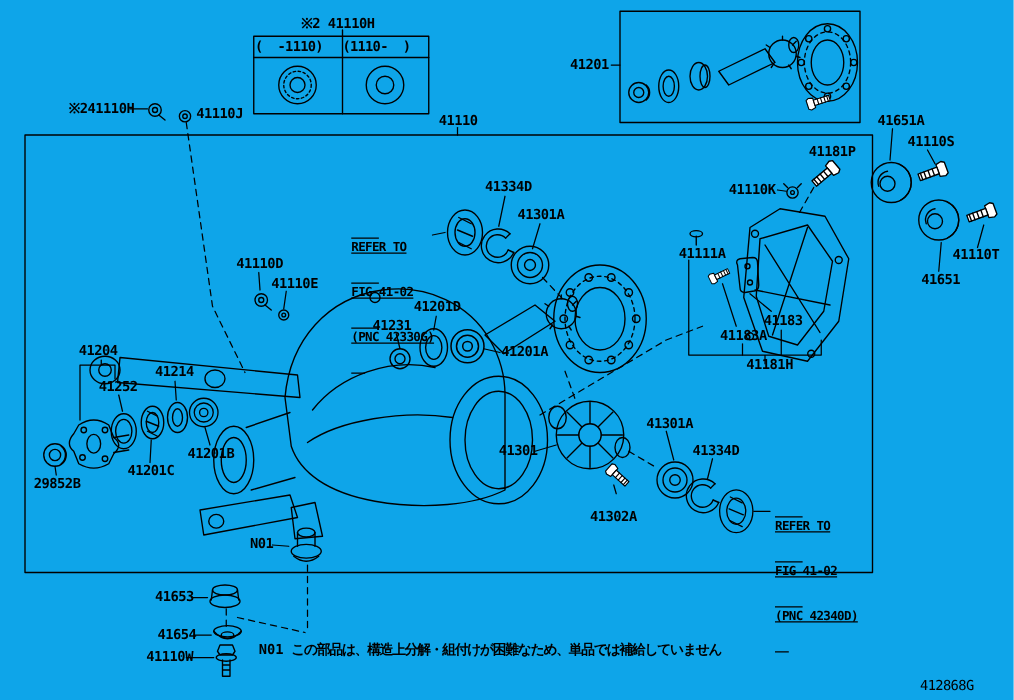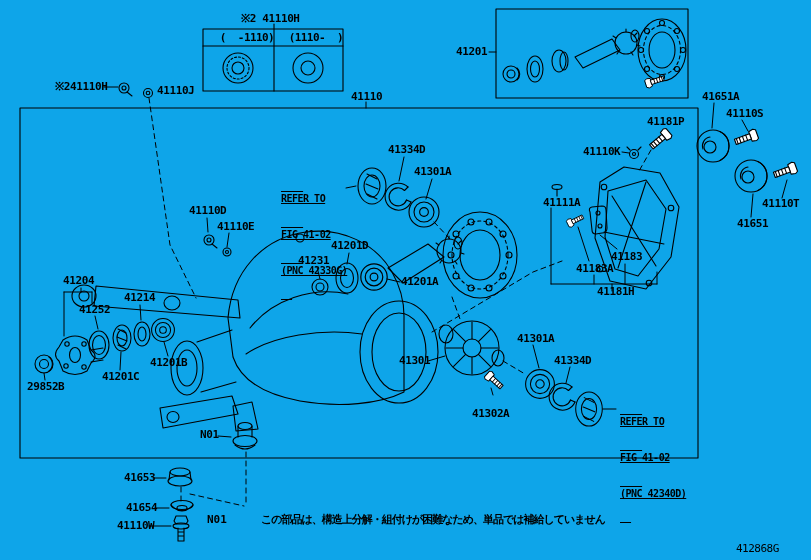--- a/index.html
+++ b/index.html
@@ -2,25 +2,25 @@
 <html><head>
 <meta charset="utf-8">
 <style>
   html,body{margin:0;padding:0;background:#fff;}
   #stage{position:relative;width:811px;height:560px;background:#0ea5e9;overflow:hidden;
          font-family:"DejaVu Sans Mono",monospace;}
   .art{position:absolute;left:0;top:0;}
   .lbl{position:absolute;font:bold 11px "DejaVu Sans Mono",monospace;letter-spacing:-0.4px;
        color:#000;white-space:pre;line-height:11px;}
   .hdr{position:absolute;font:bold 11px "DejaVu Sans Mono",monospace;letter-spacing:-0.6px;
-       color:#000;text-align:right;white-space:pre;line-height:11px;}
+       color:#000;text-align:left;white-space:pre;line-height:11px;}
   .refer{position:absolute;font:bold 10px "DejaVu Sans Mono",monospace;letter-spacing:-0.5px;
        color:#000;line-height:12px;white-space:pre;text-decoration:underline;}
   .note-code{position:absolute;font:bold 11px "DejaVu Sans Mono",monospace;color:#000;}
-  .note-jp{position:absolute;font:bold 11px "DejaVu Sans",sans-serif;letter-spacing:-1px;color:#000;white-space:pre;margin-left:28px;}
+  .note-jp{position:absolute;font:bold 11px "DejaVu Sans",sans-serif;letter-spacing:-1px;color:#000;white-space:pre;}
   .note-en{position:absolute;font:11px "DejaVu Sans Mono",monospace;letter-spacing:-1.7px;color:#000;white-space:pre;}
   .figcode{position:absolute;font:11px "DejaVu Sans Mono",monospace;letter-spacing:-0.5px;color:#000;}
 </style>
 </head>
 <body>
 
 <div id="stage">
 
   <svg class="art" width="811" height="560" viewBox="0 0 811 560" fill="none" stroke="#000" stroke-width="1.1" stroke-linecap="round" stroke-linejoin="round">
     <defs>

